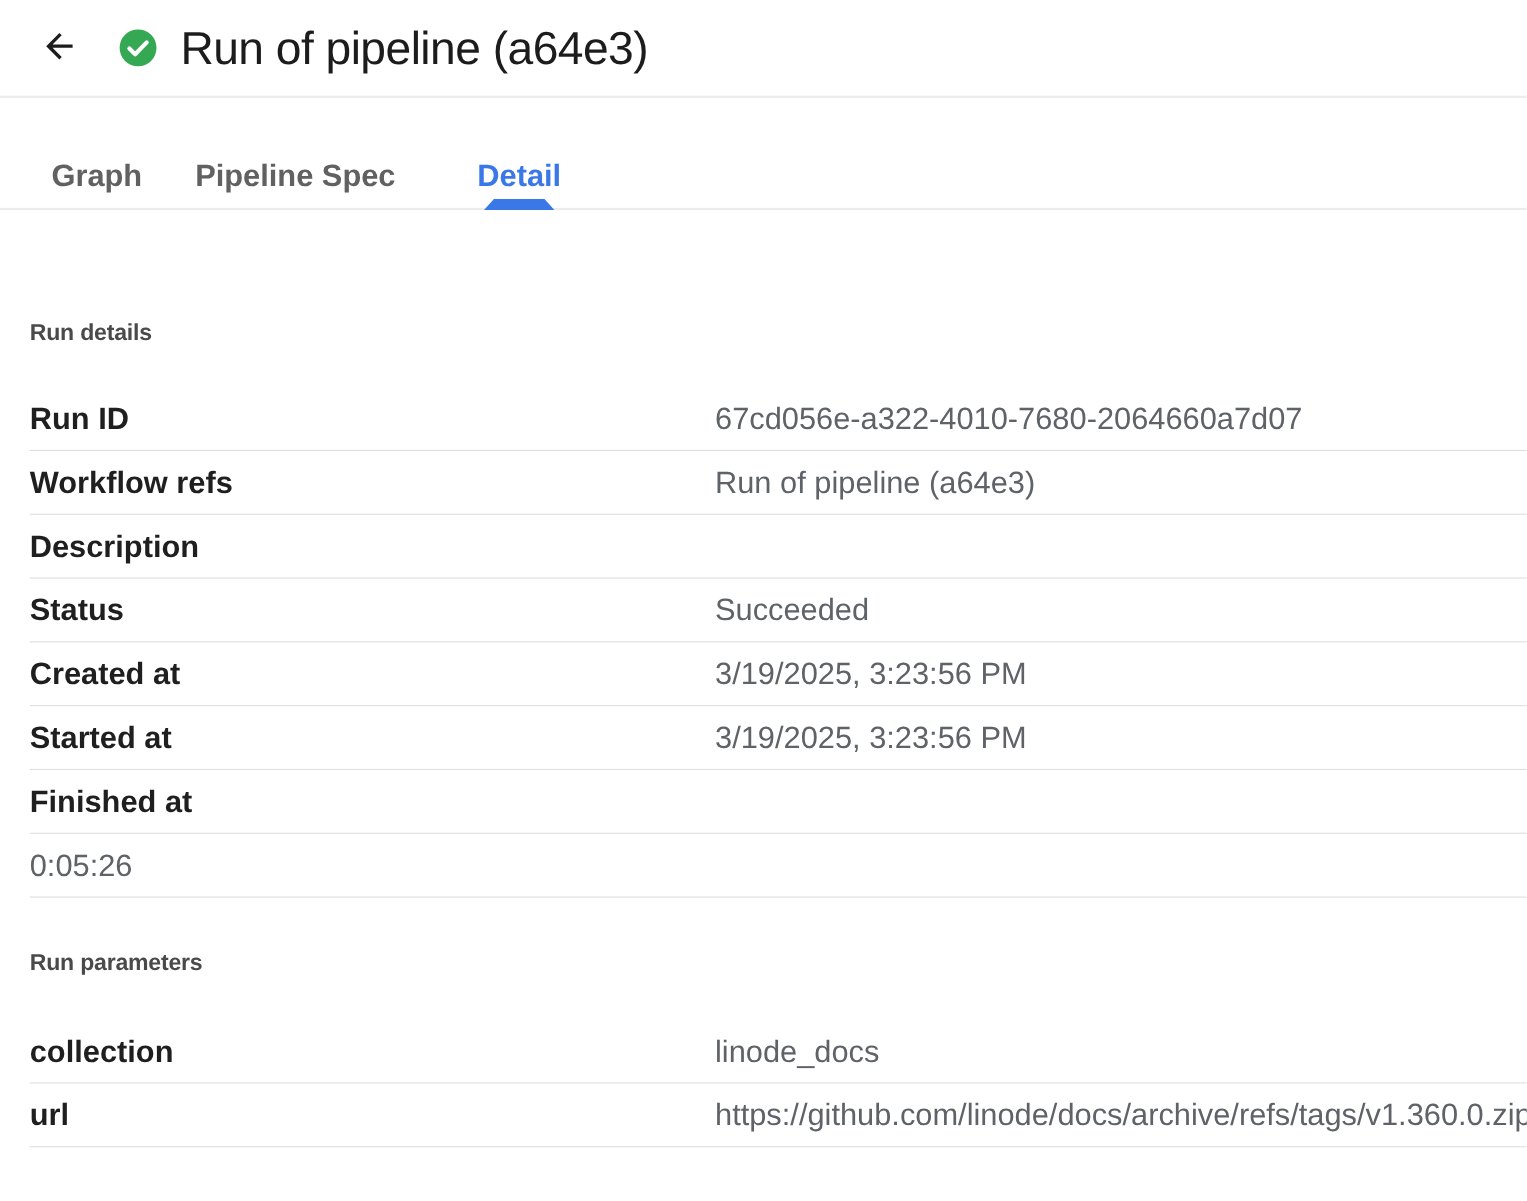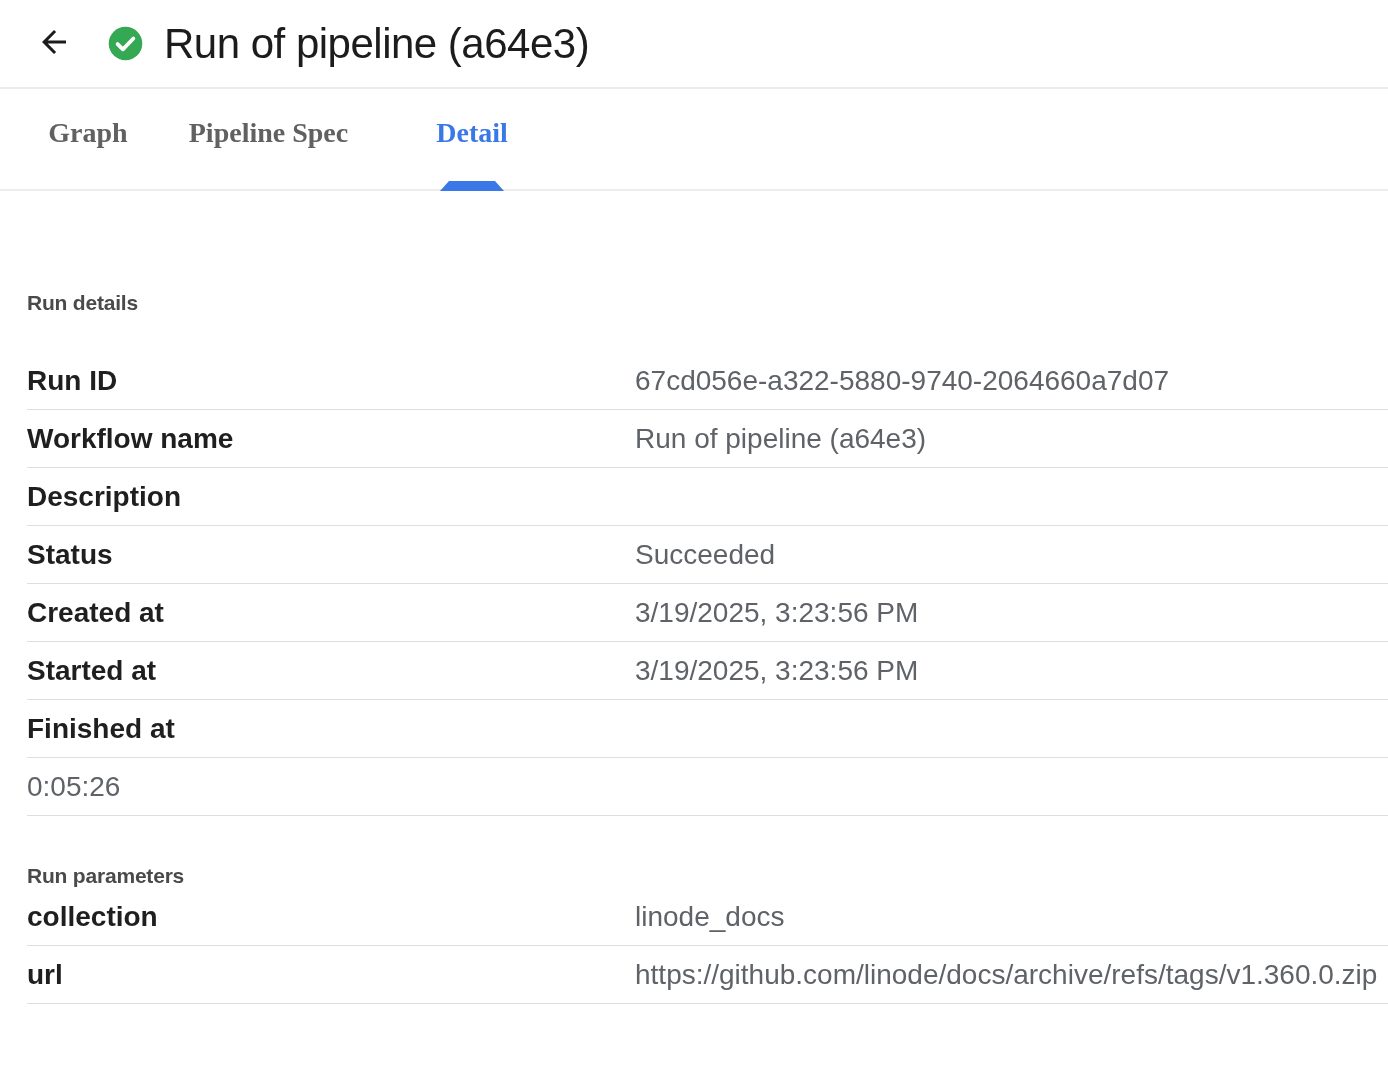--- a/index.html
+++ b/index.html
@@ -36,24 +36,24 @@
 
   
   .tabs {
     display:flex; align-items:flex-end;
     height:102px; padding-left:26px;
     border-bottom:2px solid #ececec;
   }
   .tab {
     position:relative;
     height:100%;
-    display:flex; align-items:center; justify-content:center;
+    display:flex; align-items:flex-end; justify-content:center;
     padding-bottom:13px;
     font-size:28px; font-weight:700; color:#616161;
-    cursor:pointer; white-space:nowrap;font-family:Liberation Serif, serif;
+    cursor:pointer; white-space:nowrap;
   }
   .tab-graph { width:124px; }
   .tab-detail { width:170px; }
   .tab-spec  { width:237px; }
   .tab.active { color:#3b78e7; }
   .tab-indicator {
     position:absolute; bottom:-2px; left:50%;
     transform:translateX(-50%);
     width:64px; height:0;
     border-left:9px solid transparent;
@@ -61,27 +61,28 @@
     border-bottom:10px solid #3b78e7;
   }
 
   
   .content { padding-left:27px; }
   .section-heading {
     font-size:21px; font-weight:700; color:#4a4a4a;
     letter-spacing:-0.2px;
   }
   .heading-details   { margin-top:100px; margin-bottom:37px; }
-  .heading-params    { margin-top:48px;  }
+  .heading-params    { margin-top:48px;  margin-bottom:39px; }
 
   .kv-table { width:100%; }
   .row {
     display:flex; align-items:center;
     height:58px;
     border-bottom:1px solid #dedede;
+    gap:15px;
   }
   .row-label {
     width:608px; flex:0 0 608px;
     font-size:28px; font-weight:700; color:#1f1f1f;
   }
   .row-value {
     font-size:28px; color:#5f6368;
     white-space:nowrap;
   }
 </style>
@@ -118,24 +119,24 @@
   </div>
 </div>
 
 <div class="content">
 
   <h2 class="section-heading heading-details">Run details</h2>
 
   <div class="kv-table">
     <div class="row">
       <div class="row-label">Run ID</div>
-      <div class="row-value">67cd056e-a322-5880-9740-2064660a7d07</div>
+      <div class="row-value">67cd056e-a322-4010-7680-2064660a7d07</div>
     </div>
     <div class="row">
-      <div class="row-label">Workflow name</div>
+      <div class="row-label">Workflow refs</div>
       <div class="row-value">Run of pipeline (a64e3)</div>
     </div>
     <div class="row">
       <div class="row-label">Description</div>
       <div class="row-value"></div>
     </div>
     <div class="row">
       <div class="row-label">Status</div>
       <div class="row-value">Succeeded</div>
     </div>

